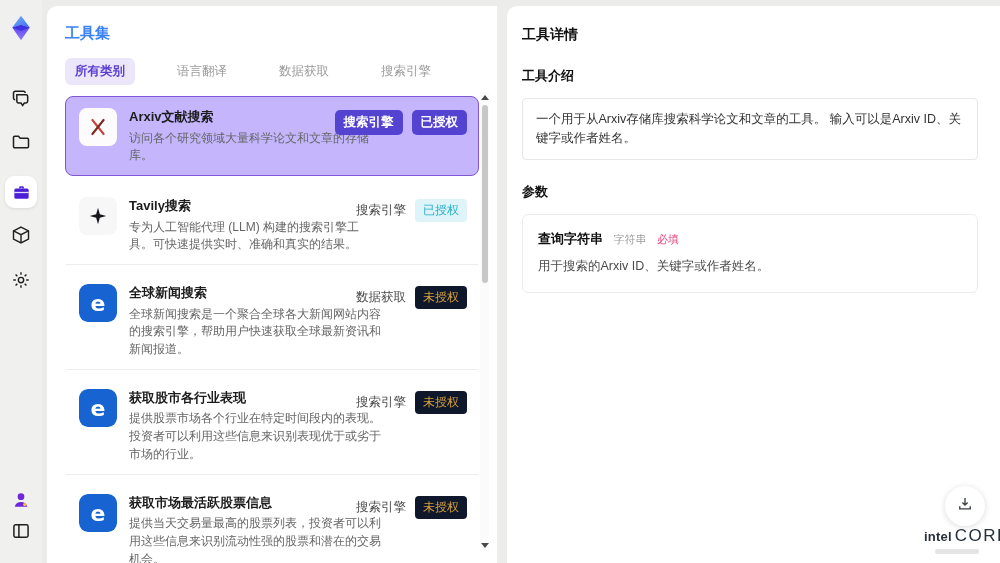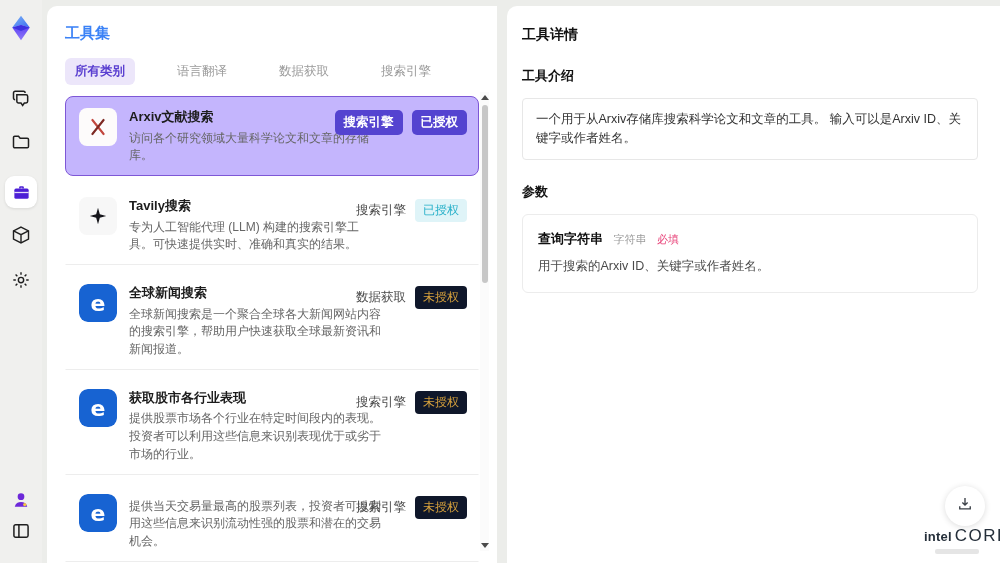--- a/index.html
+++ b/index.html
@@ -235,20 +235,21 @@
     </div>
   </div>
         <div class="tool-card">
     <div class="tool-icon icon-enews">
             <svg width="38" height="38" viewBox="0 0 38 38">
               <rect x="0" y="0" width="38" height="38" rx="9" fill="#1763d2"></rect>
               <text x="19" y="27" text-anchor="middle" font-size="22" font-weight="bold" font-family="DejaVu Sans, sans-serif" fill="#ffffff">e</text>
             </svg>
           </div>
     <div class="tool-body">
+      <div class="t-title">获取市场最活跃股票信息</div>
       <div class="t-desc">提供当天交易量最高的股票列表，投资者可以利用这些信息来识别流动性强的股票和潜在的交易机会。</div>
     </div>
     <div class="tool-badges">
       <span class="t-cat">搜索引擎</span>
       <span class="t-auth unauthorized">未授权</span>
     </div>
   </div>
       </div>
   </div>
 

